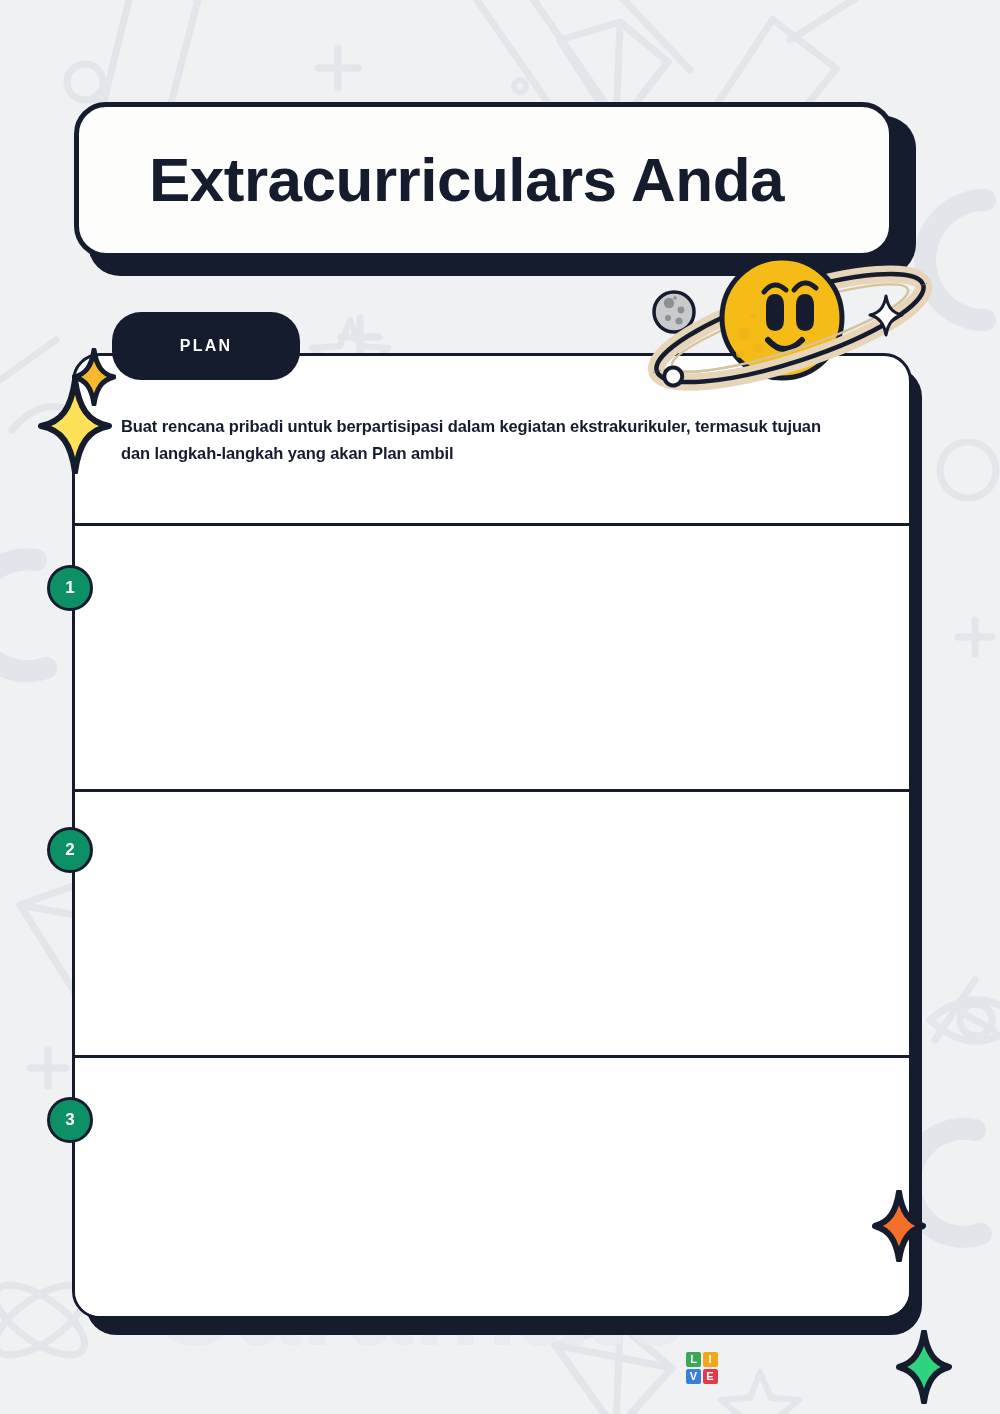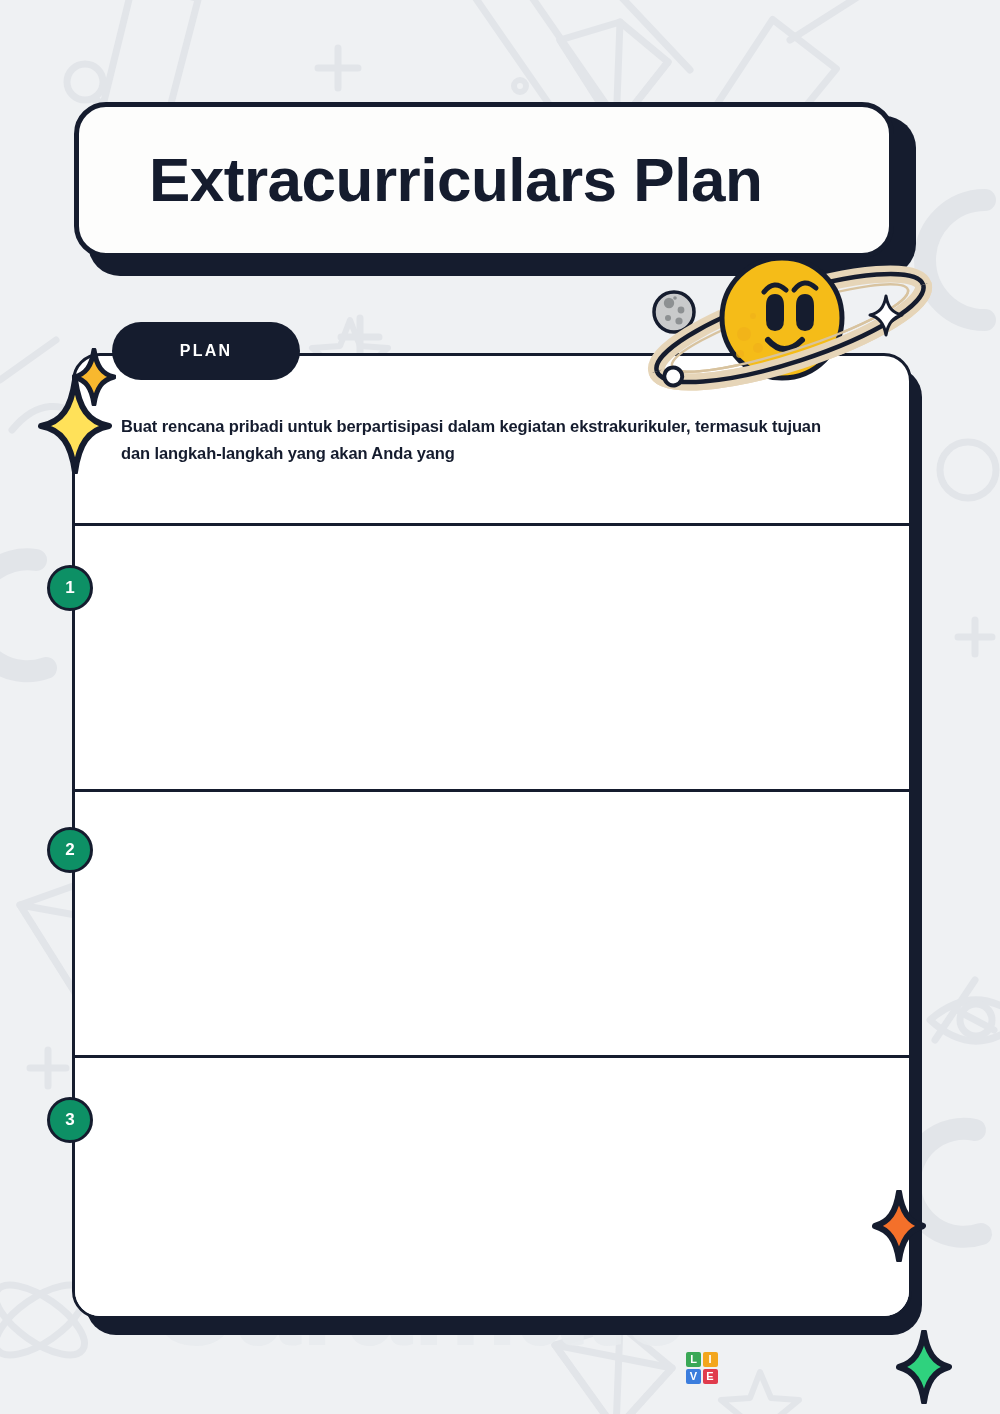--- a/index.html
+++ b/index.html
@@ -123,23 +123,23 @@
     background: #ffffff;
   }
   #answer-row-1 { top: 170px;  height: 266px; border-bottom: 3px solid #151c2e; }
   #answer-row-2 { top: 436px;  height: 266px; border-bottom: 3px solid #151c2e; }
   #answer-row-3 { top: 702px;  height: 261px; }
 
   
   .plan-pill {
     position: absolute;
     left: 112px;
-    top: 322px;
+    top: 312px;
     width: 188px;
-    height: 58px;
+    height: 68px;
     background: #151c2e;
     border-radius: 29px;
     z-index: 8;
     display: flex;
     align-items: center;
     justify-content: center;
   }
   .plan-pill-label {
     color: #ffffff;
     font-size: 16px;
@@ -284,28 +284,28 @@
   <g stroke="#e6e9ec" stroke-width="6" fill="none">
     <path d="M700 1290 L860 1220"></path>
     <path d="M720 1330 L900 1240"></path>
   </g>
 </svg>
 
 <div id="worksheet">
 
   <div class="title-shadow"></div>
   <div class="title-box">
-    <div class="title-text">Extracurriculars Plan</div>
+    <div class="title-text">Extracurriculars Anda</div>
   </div>
 
   <div class="card-shadow"></div>
   <div class="card">
 
     <div class="prompt-area">
-      <div class="prompt-text">Buat rencana pribadi untuk berpartisipasi dalam kegiatan ekstrakurikuler, termasuk tujuan dan langkah-langkah yang akan Anda yang</div>
+      <div class="prompt-text">Buat rencana pribadi untuk berpartisipasi dalam kegiatan ekstrakurikuler, termasuk tujuan dan langkah-langkah yang akan Plan ambil</div>
     </div>
 
     <div class="answer-row" id="answer-row-1"></div>
     <div class="answer-row" id="answer-row-2"></div>
     <div class="answer-row" id="answer-row-3"></div>
   </div>
 
   <div class="plan-pill">
     <span class="plan-pill-label">PLAN</span>
   </div>

